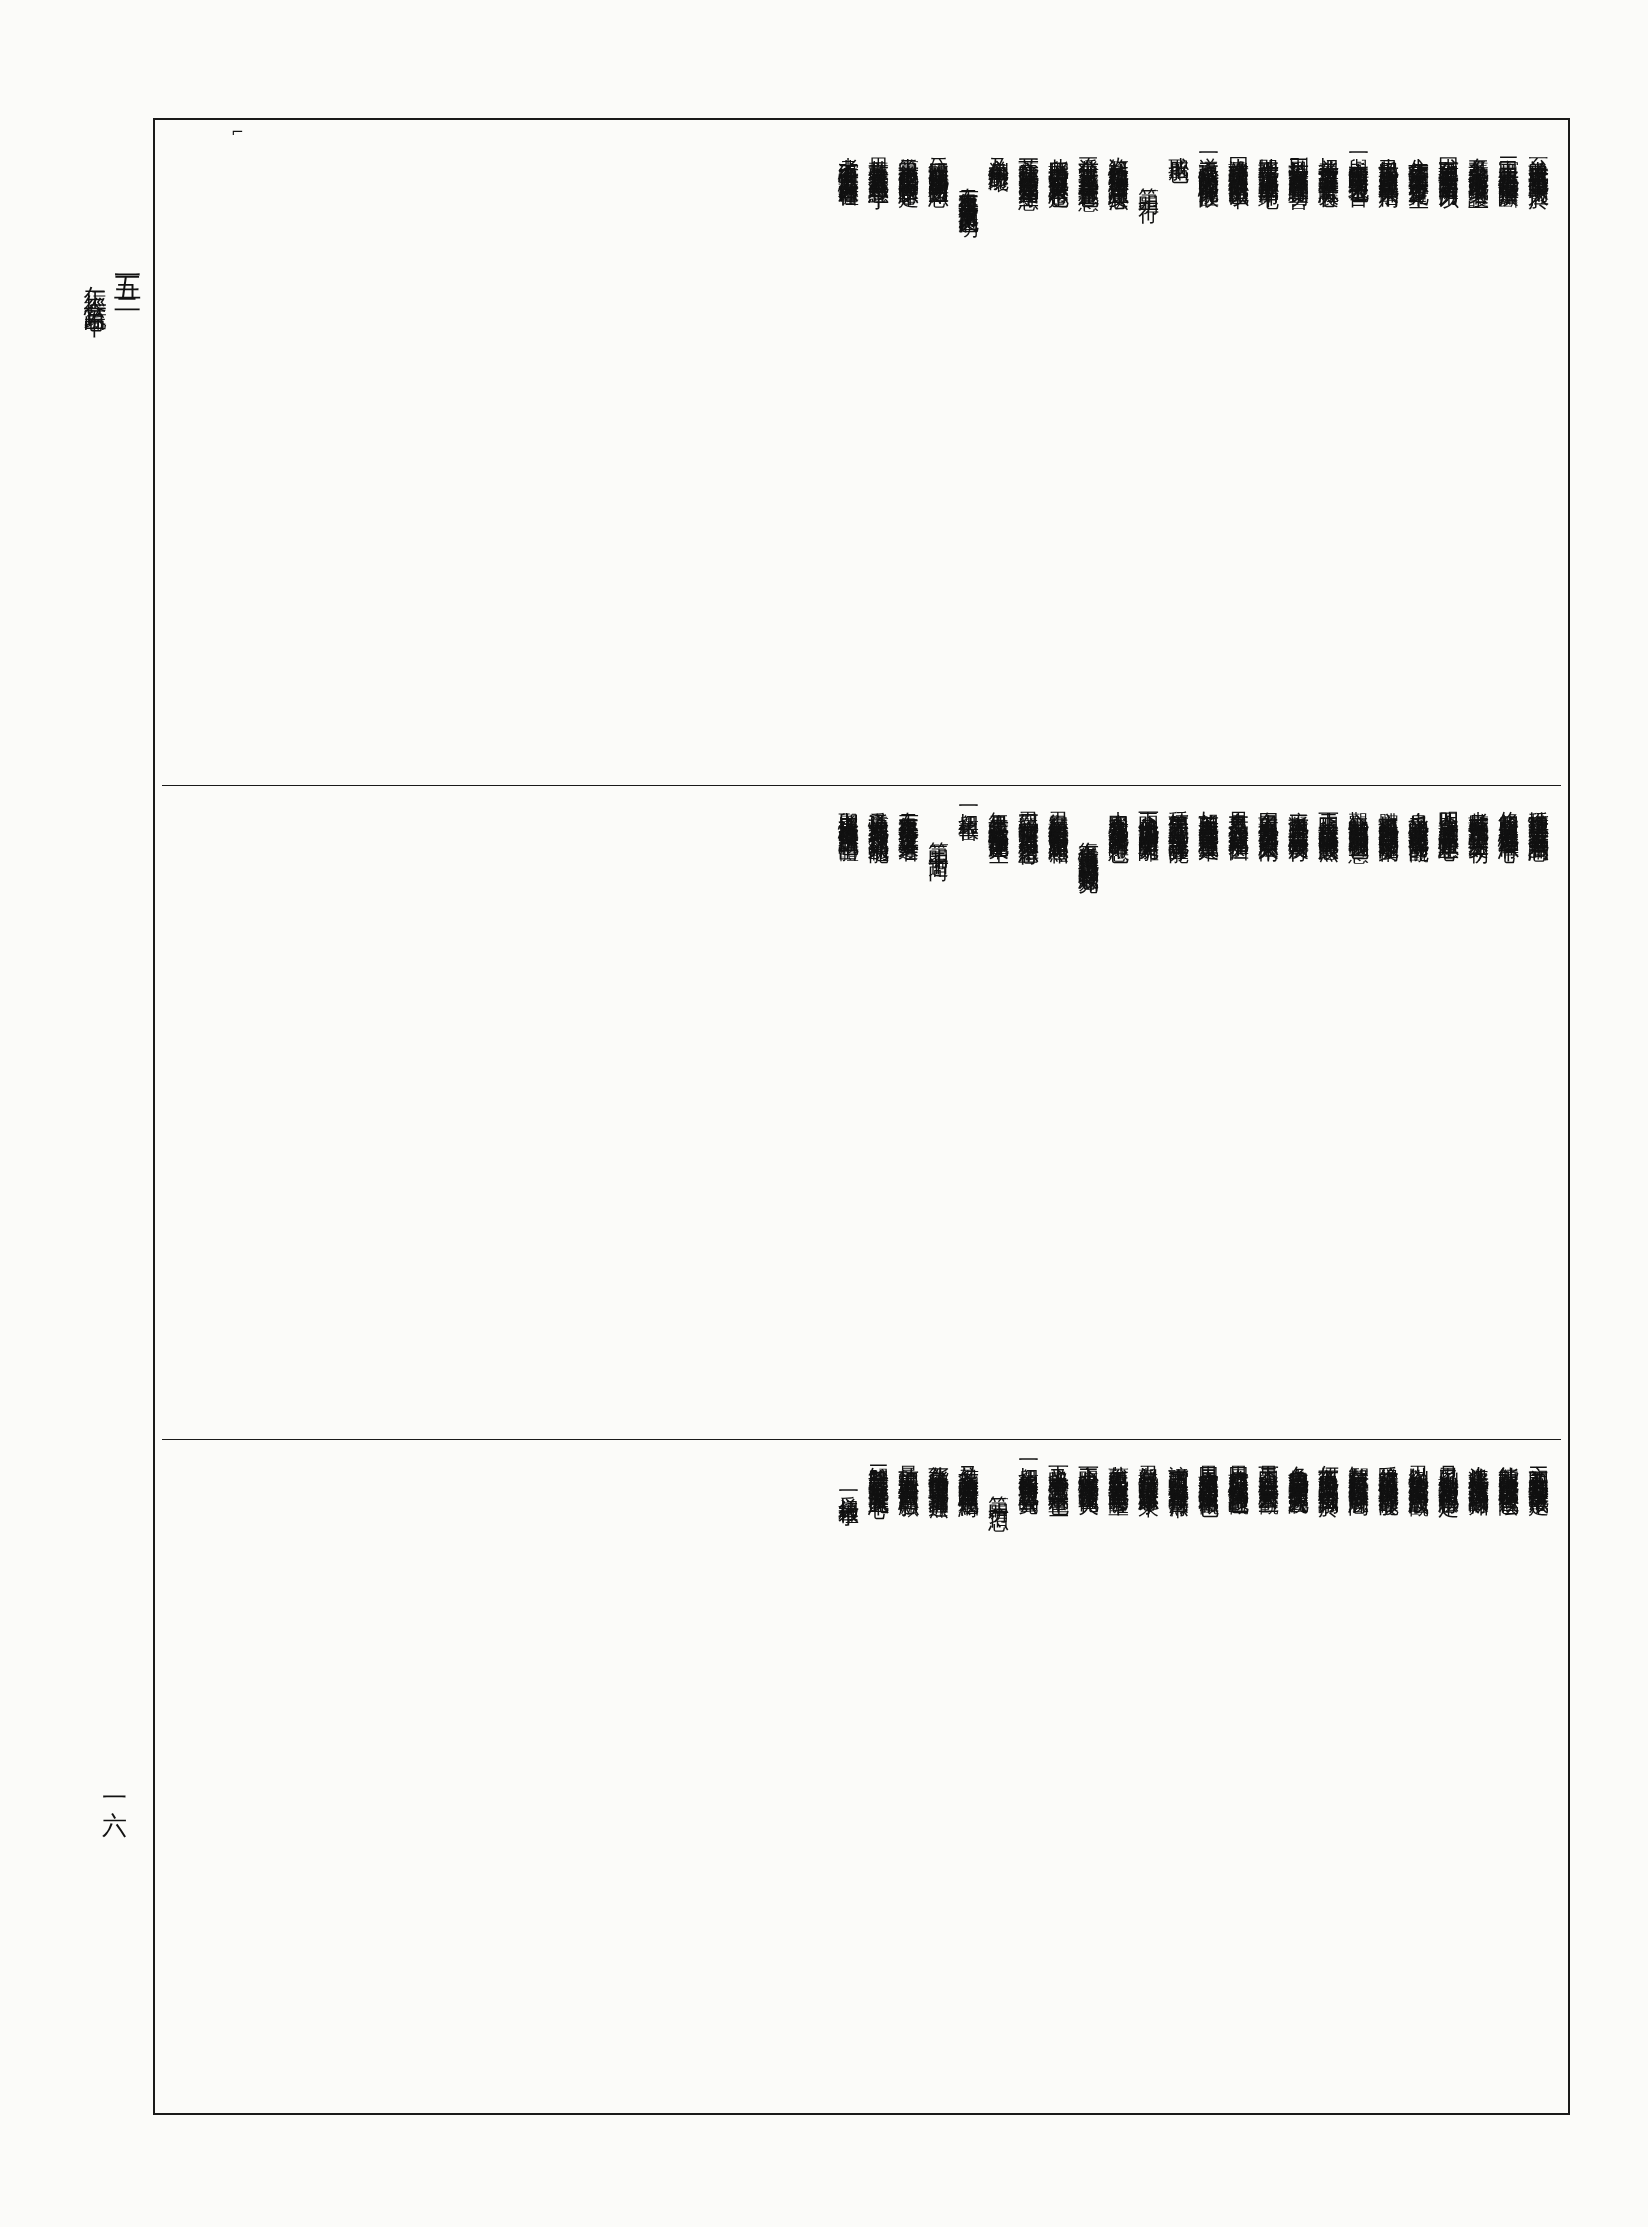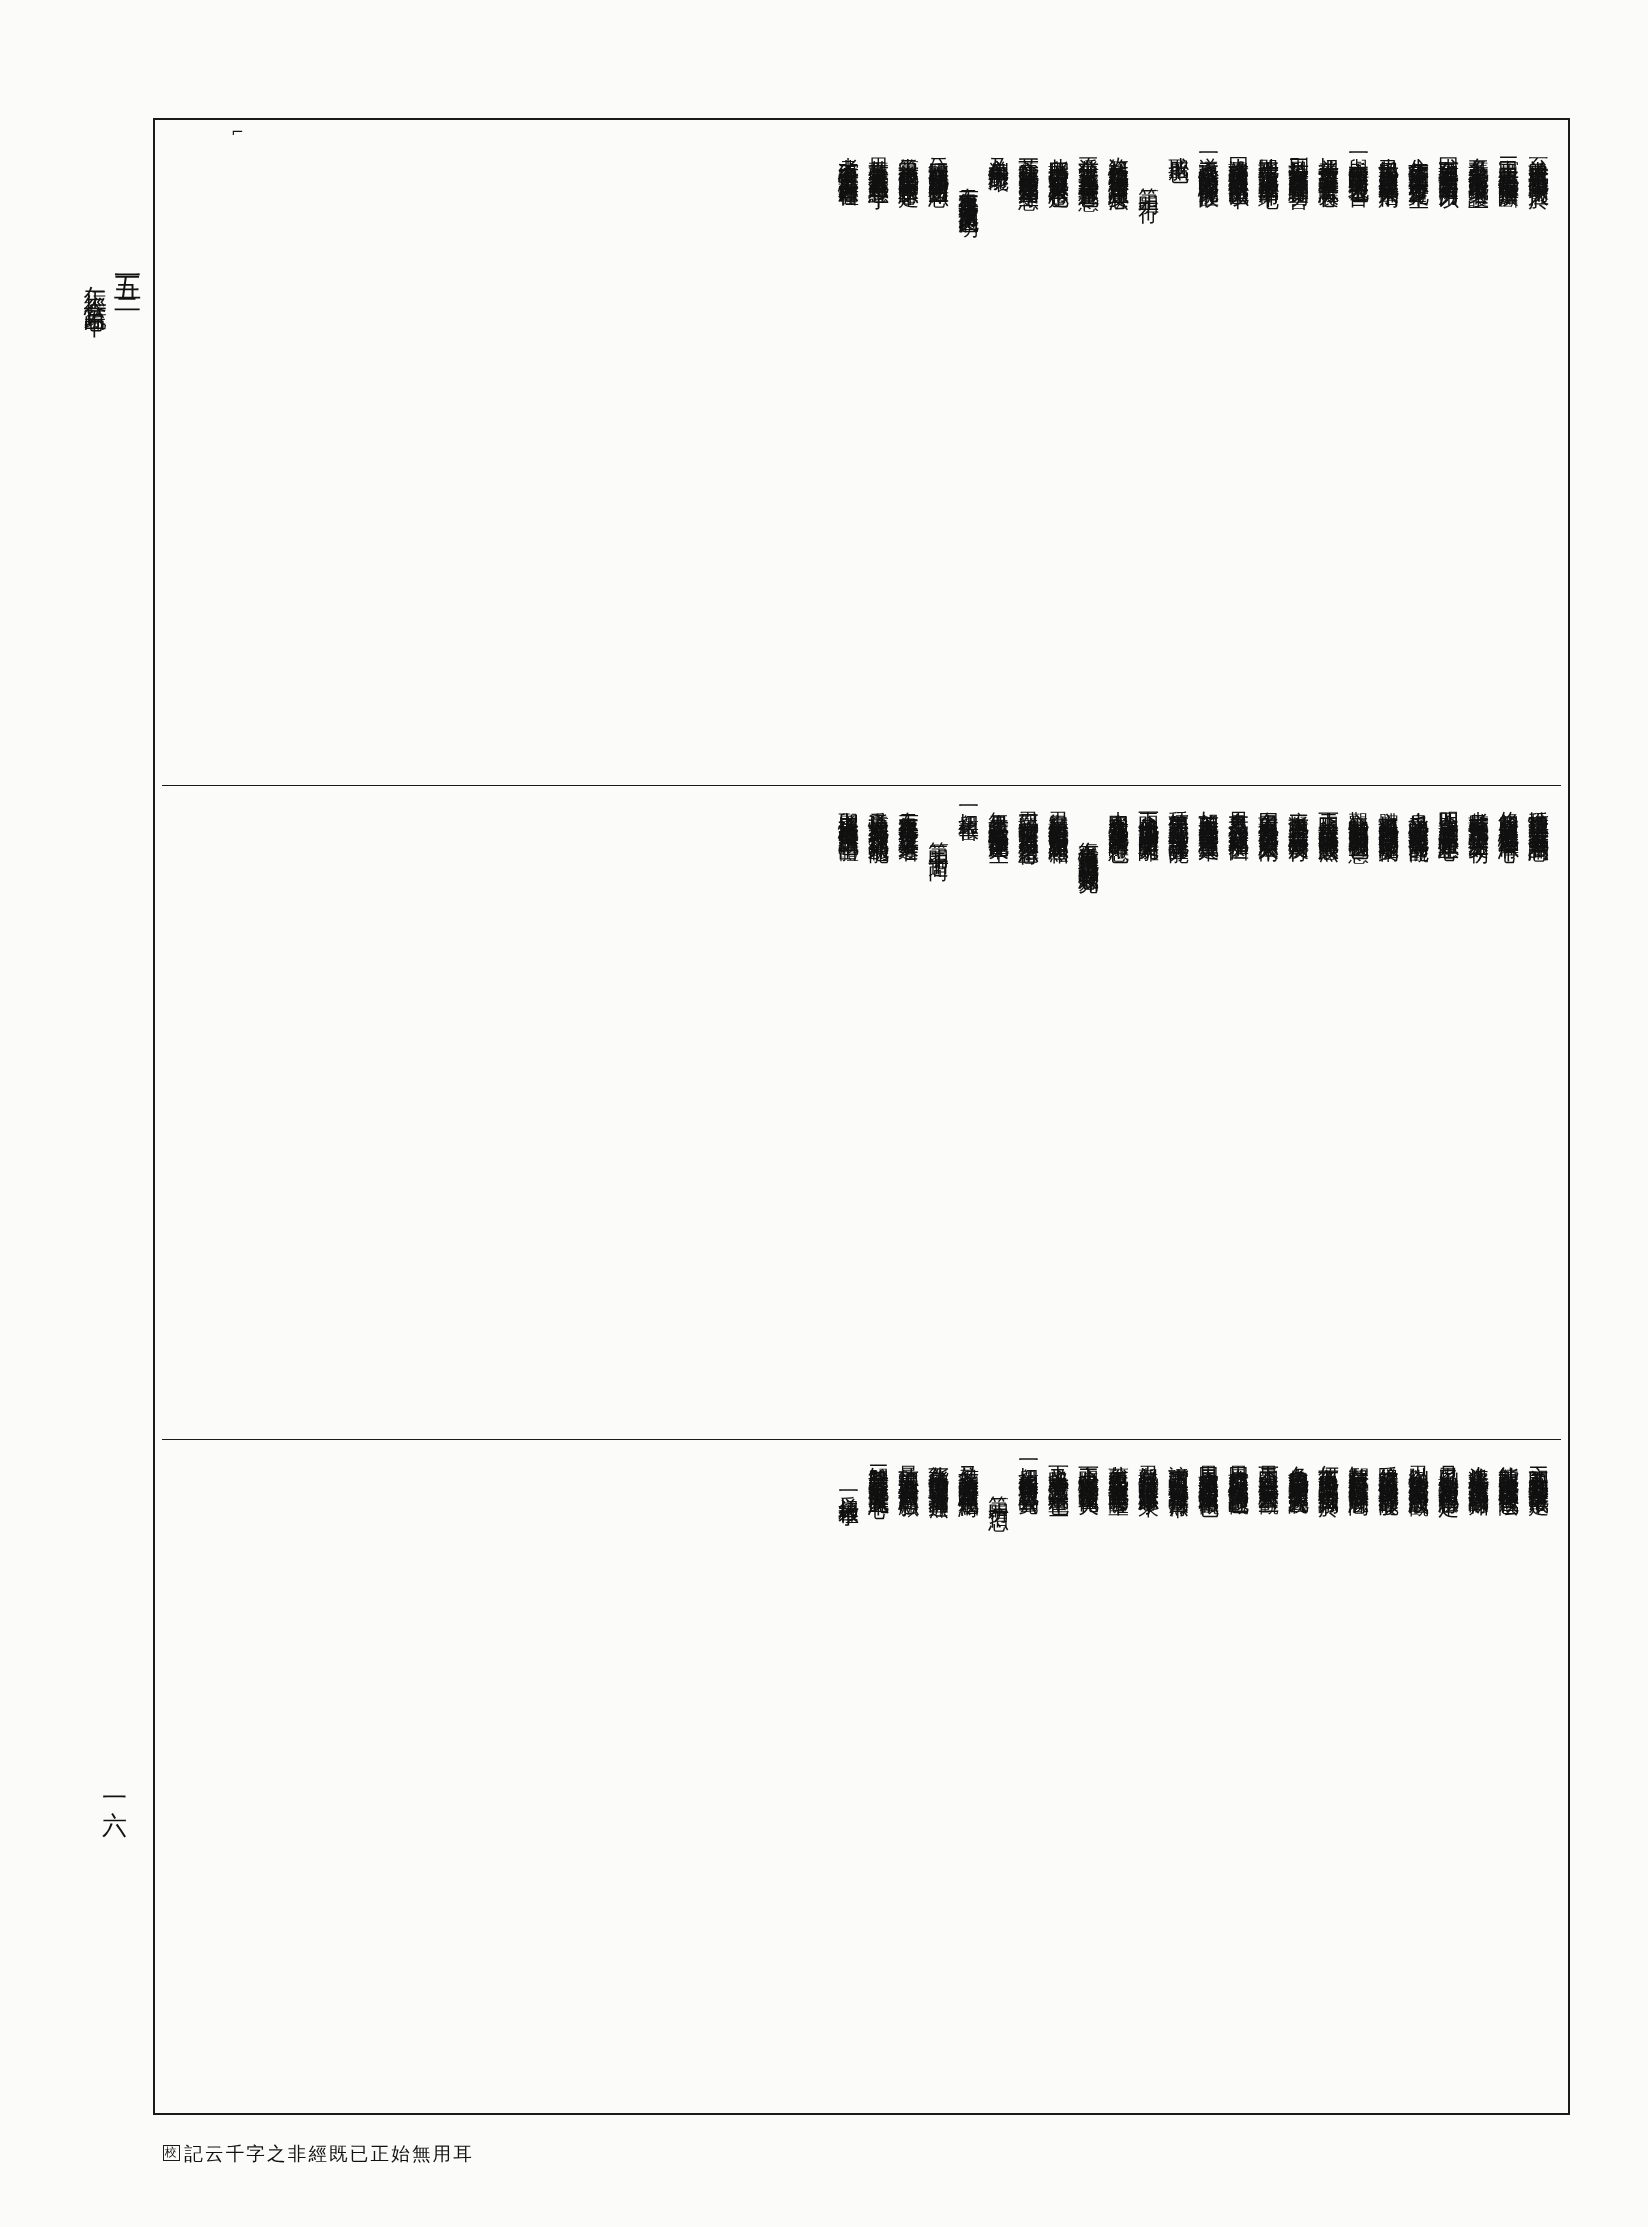--- a/index.html
+++ b/index.html
@@ -213,18 +213,15 @@
       <div class="col heading indent1">第二明信忍</div>
       <div class="col">又信忍菩薩所謂善達明中行者斷三界色煩惱縛</div>
       <div class="col">能化百佛千佛萬佛國中現百身千身萬身神通無</div>
       <div class="col">量功德常以十五心爲首四攝法四無量心四弘願</div>
       <div class="col">三解脫門是菩薩從善地至於薩婆若以此十五心</div>
       <div class="col indent1">爲一切行根本種子</div>
     </div>
 
   </div>
 
-  <div class="footnote">
-    <span class="marker">校</span><span>記云千字之非經既已正始無用耳</span>
-  </div>
 
 </div>
 
 
 </body></html>

